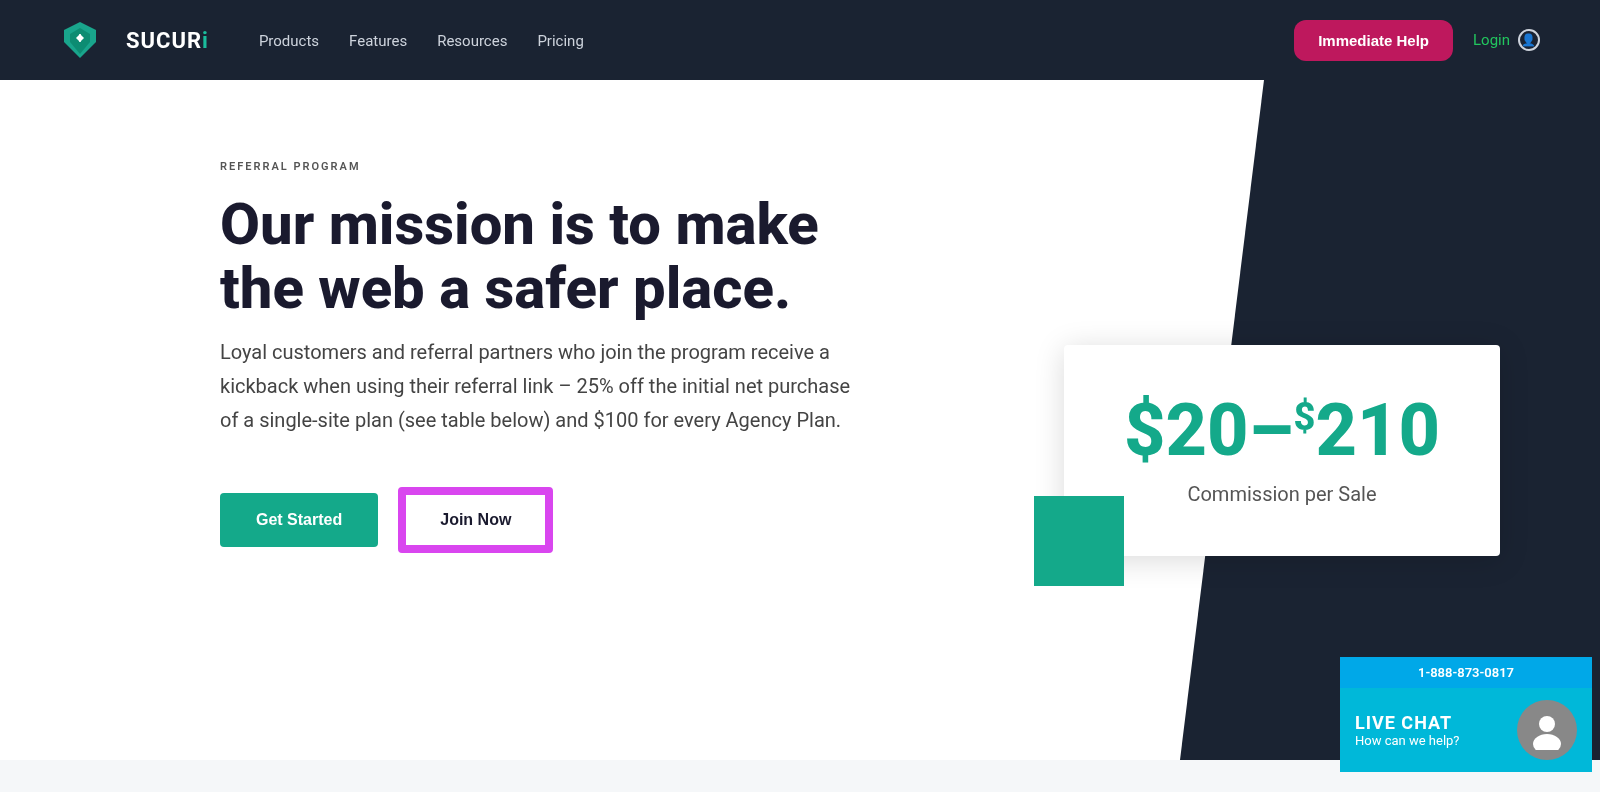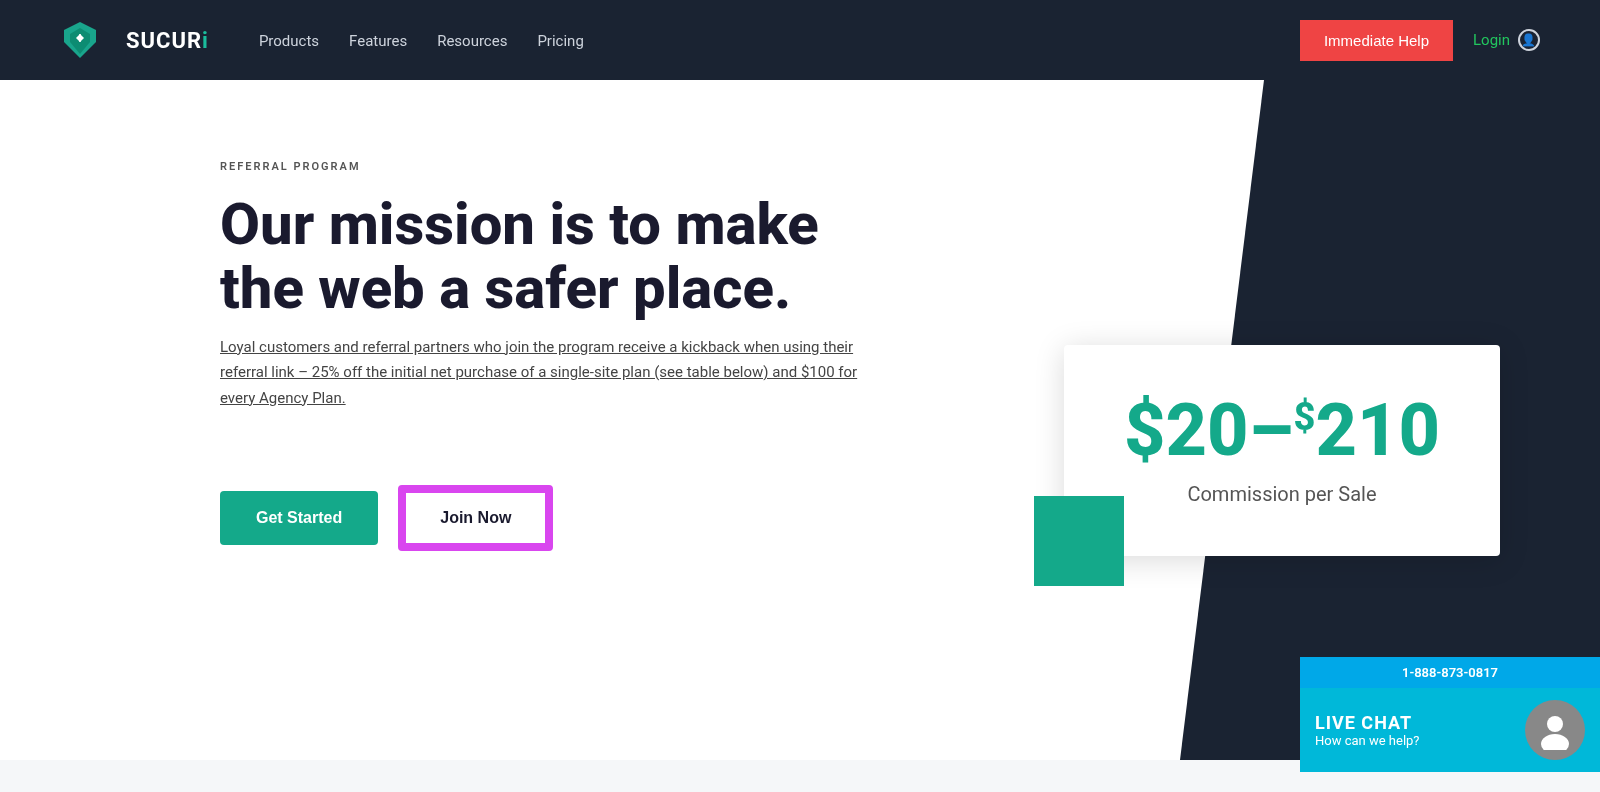--- a/index.html
+++ b/index.html
@@ -50,27 +50,27 @@
       text-decoration: none;
       font-size: 15px;
       font-weight: 400;
     }
     .navbar-right {
       display: flex;
       align-items: center;
       gap: 20px;
     }
     .btn-immediate-help {
-      background-color: #ef4444;
+      background-color: #be185d;
       color: white;
       border: none;
       padding: 12px 24px;
       font-size: 15px;
-      font-weight: 400;
-      border-radius: 0;
+      font-weight: 700;
+      border-radius: 12px;
       cursor: pointer;
     }
     .login-link {
       color: #22c55e;
       text-decoration: none;
       font-size: 15px;
       display: flex;
       align-items: center;
       gap: 8px;
     }
@@ -119,26 +119,25 @@
     }
     .hero-headline {
       font-size: 58px;
       font-weight: 800;
       color: #1a1a2e;
       line-height: 1.1;
       max-width: 680px;
       margin-bottom: 14px;
     }
     .hero-body {
-      font-size: 15px;
+      font-size: 20px;
       color: #444;
       max-width: 640px;
       line-height: 1.7;
-      margin-bottom: 74px;
-      text-decoration: underline;
+      margin-bottom: 50px;
     }
     .hero-buttons {
       display: flex;
       gap: 20px;
       align-items: center;
     }
     .btn-get-started {
       background-color: #14a98a;
       color: white;
       border: none;
@@ -212,22 +211,22 @@
     .bottom-section {
       background: #f5f7f9;
       padding: 80px 0 60px;
       text-align: center;
     }
 
     
     .live-chat-widget {
       position: fixed;
       bottom: 20px;
-      right: 0;
-      width: 300px;
+      right: 8px;
+      width: 252px;
       z-index: 1000;
     }
     .chat-phone {
       background: #00a8e8;
       color: white;
       padding: 8px 15px;
       font-size: 13px;
       font-weight: 600;
       text-align: center;
     }

